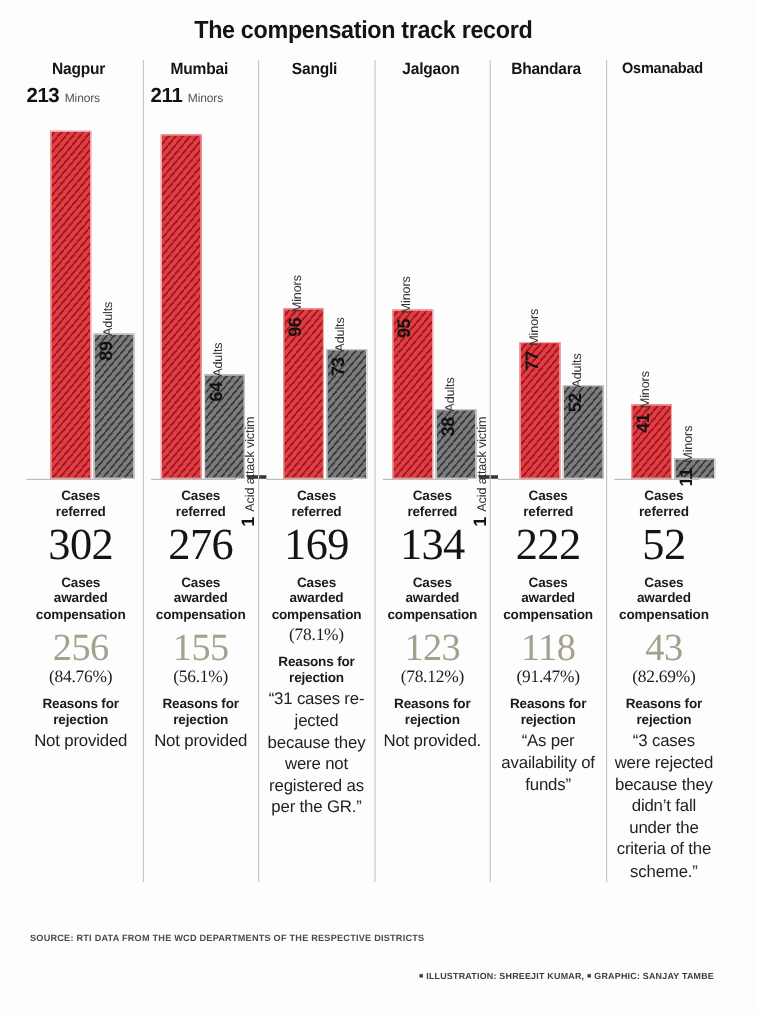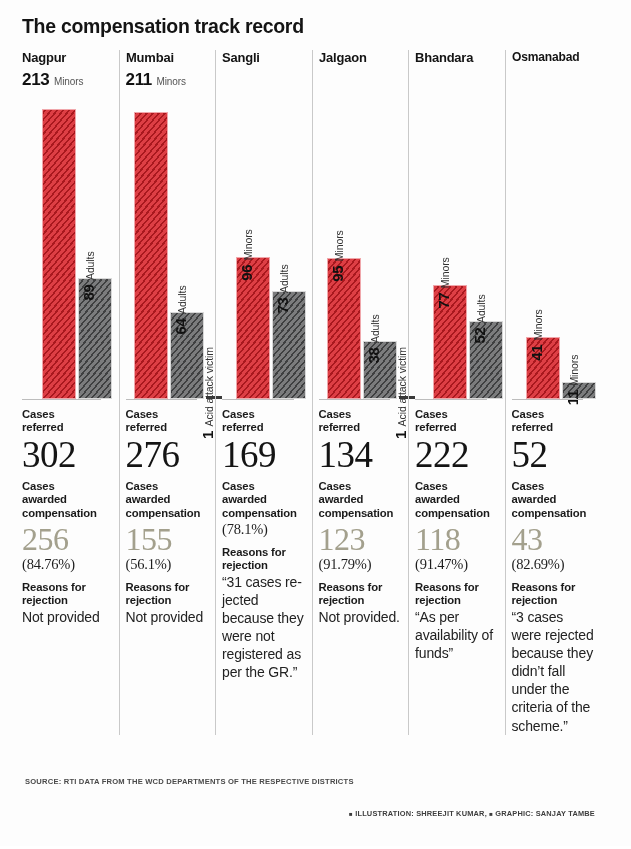--- a/index.html
+++ b/index.html
@@ -14,20 +14,21 @@
     overflow: hidden;
     position: relative;
   }
 
   .page {
     width: 631px;
     height: 846px;
     padding: 14px 18px 0 22px;
     position: relative;
     background: #fdfdfd;
+    text-align: center;
   }
 
   
   .title {
     font-size: 20.5px;
     font-weight: bold;
     letter-spacing: -0.3px;
     color: #141414;
     margin-bottom: 10px;
     font-family: "Liberation Sans", sans-serif;
@@ -401,21 +402,21 @@
             </div>
           </div>
           <div class="baseline"></div>
         </div>
       </div>
       <div class="stats">
         <div class="stat-label">Cases<br>referred</div>
         <div class="big-num">134</div>
         <div class="stat-label">Cases<br>awarded<br>compensation</div>
         <div class="awarded-num">123</div>
-        <div class="pct">(91.79%)</div>
+        <div class="pct">(78.12%)</div>
         <div class="stat-label">Reasons for<br>rejection</div>
         <div class="reason-text">Not provided.</div>
       </div>
     </div>
 
     <div class="col c5">
       <div class="col-head">Bhandara</div>
       <div class="chart">
         <div class="bars">
           <div class="bar-wrap" style="left:18px; width:34px; height:114px;">

